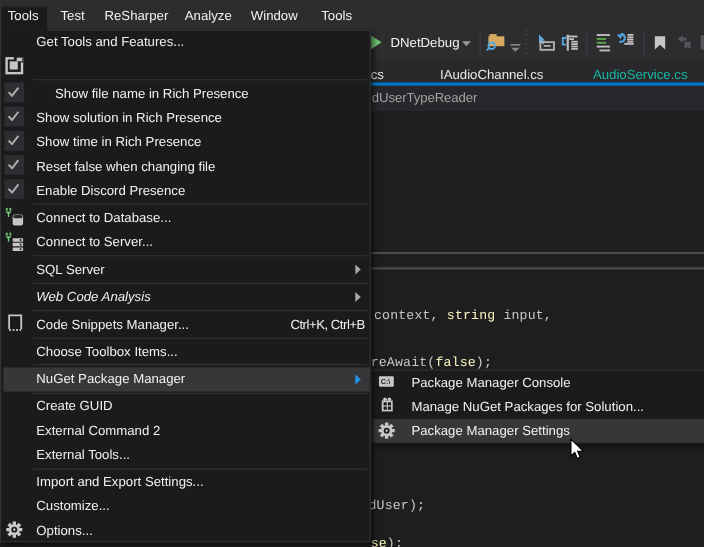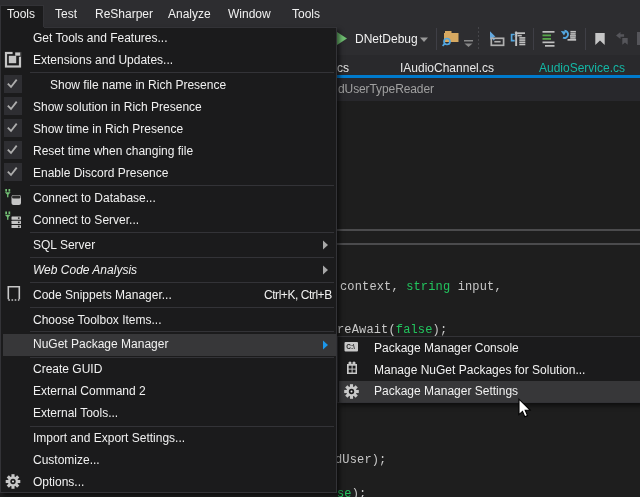--- a/index.html
+++ b/index.html
@@ -3,21 +3,21 @@
 <meta charset="utf-8">
 <style>
   * { margin:0; padding:0; box-sizing:border-box; }
   html,body { width:640px; height:497px; overflow:hidden; background:#1e1e1e;
     font-family:"Liberation Sans", sans-serif; }
   .abs { position:absolute; }
   #stage { position:relative; width:640px; height:497px; overflow:hidden; }
   .ui { font-size:12px; color:#f1f1f1; white-space:nowrap; }
   .code { font-family:"Liberation Mono", monospace; font-size:12px; color:#c8c8c8;
     white-space:pre; letter-spacing:0.15px; }
-  .kw { color:#22c55e; }
+  .kw { color:#fef9c3; }
 </style>
 </head>
 <body>
 <div id="stage">
 
   <div class="abs" style="left:0;top:0;width:640px;height:55px;background:#2d2d30;"></div>
   <div class="abs" style="left:0;top:55px;width:640px;height:20px;background:#29292c;"></div>
   <div class="abs" style="left:0;top:75px;width:640px;height:3px;background:#007acc;"></div>
   <div class="abs" style="left:0;top:78px;width:640px;height:23px;background:#28282c;"></div>
 
@@ -148,25 +148,24 @@
   <div class="abs" style="left:30px;top:185px;width:304px;height:1px;background:#333337;"></div>
   <div class="abs" style="left:30px;top:232px;width:304px;height:1px;background:#333337;"></div>
   <div class="abs" style="left:30px;top:257px;width:304px;height:1px;background:#333337;"></div>
   <div class="abs" style="left:30px;top:282px;width:304px;height:1px;background:#333337;"></div>
   <div class="abs" style="left:30px;top:307px;width:304px;height:1px;background:#333337;"></div>
   <div class="abs" style="left:30px;top:331px;width:304px;height:1px;background:#333337;"></div>
   <div class="abs" style="left:30px;top:357px;width:304px;height:1px;background:#333337;"></div>
   <div class="abs" style="left:30px;top:426px;width:304px;height:1px;background:#333337;"></div>
 
   <div class="abs ui" style="left:33px;top:31px;">Get Tools and Features...</div>
-  <div class="abs ui" style="left:33px;top:53px;">Extensions and Updates...</div>
   <div class="abs ui" style="left:33px;top:78px;margin-left:17px;">Show file name in Rich Presence</div>
   <div class="abs ui" style="left:33px;top:100px;">Show solution in Rich Presence</div>
   <div class="abs ui" style="left:33px;top:122px;">Show time in Rich Presence</div>
-  <div class="abs ui" style="left:33px;top:144px;">Reset time when changing file</div>
+  <div class="abs ui" style="left:33px;top:144px;">Reset false when changing file</div>
   <div class="abs ui" style="left:33px;top:166px;">Enable Discord Presence</div>
   <div class="abs ui" style="left:33px;top:191px;">Connect to Database...</div>
   <div class="abs ui" style="left:33px;top:213px;">Connect to Server...</div>
   <div class="abs ui" style="left:33px;top:238px;">SQL Server</div>
   <div class="abs ui" style="left:33px;top:263px;font-style:italic;">Web Code Analysis</div>
   <div class="abs ui" style="left:33px;top:288px;">Code Snippets Manager...</div>
   <div class="abs ui" style="left:264px;top:288px;letter-spacing:-0.45px;">Ctrl+K, Ctrl+B</div>
   <div class="abs ui" style="left:33px;top:313px;">Choose Toolbox Items...</div>
   <div class="abs ui" style="left:33px;top:337px;">NuGet Package Manager</div>
   <div class="abs ui" style="left:33px;top:362px;">Create GUID</div>

